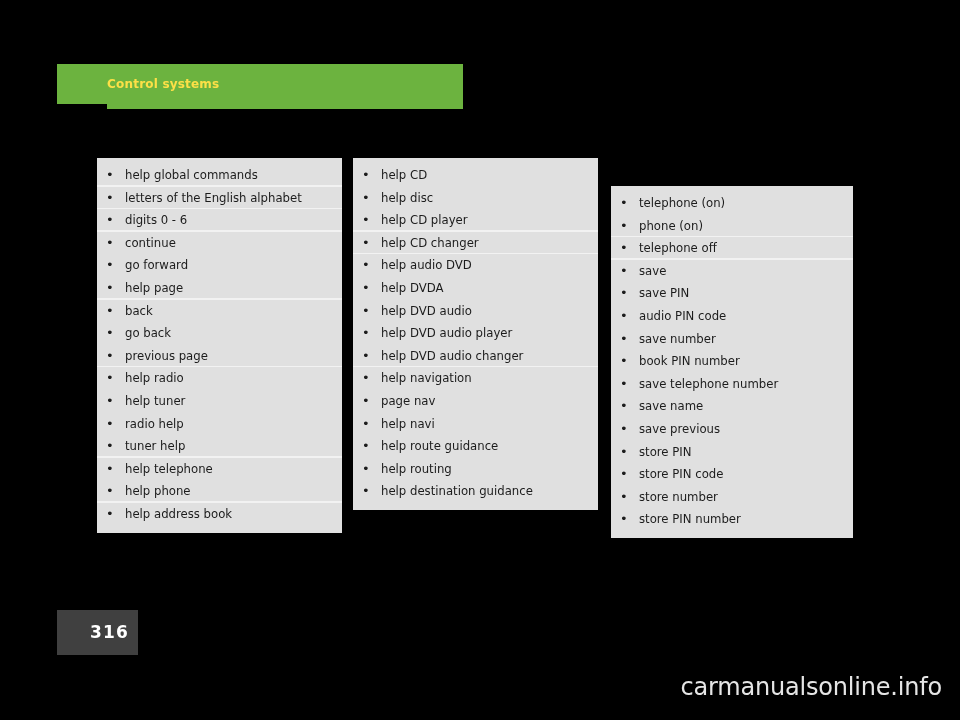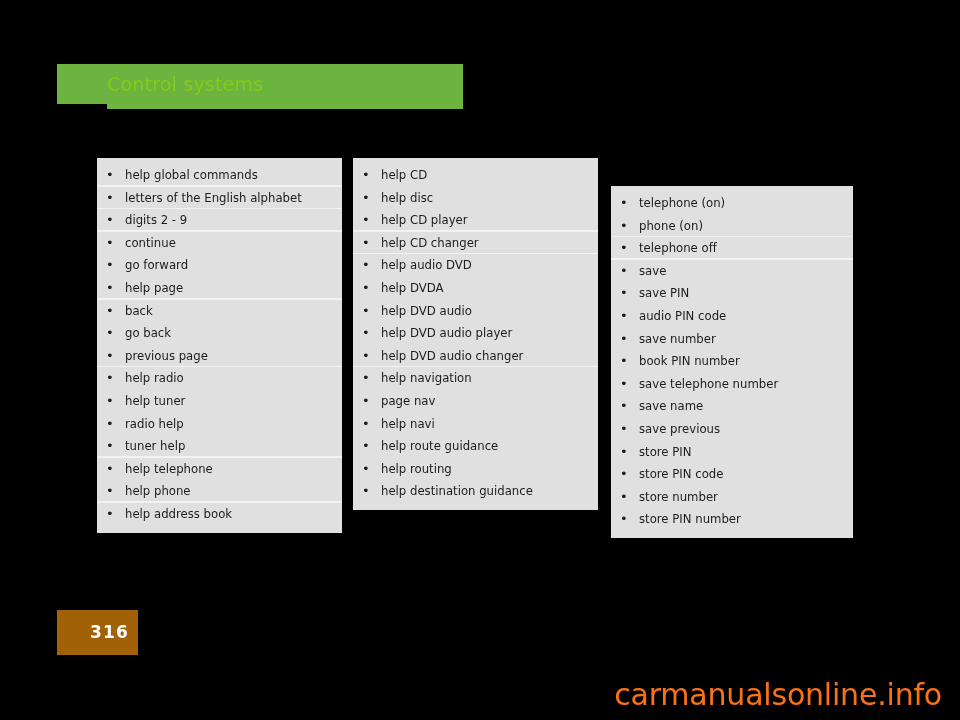--- a/index.html
+++ b/index.html
@@ -37,23 +37,23 @@
     width: 356px;
     height: 5px;
     background: #6cb33f;
   }
   #header-title {
     position: absolute;
     left: 50px;
     top: 0;
     height: 40px;
     line-height: 40px;
-    color: #84cc16;
-    font-size: 19px;
-    font-weight: normal;
+    color: #fde047;
+    font-size: 12px;
+    font-weight: bold;
     letter-spacing: 0.2px;
     white-space: nowrap;
   }
 
   
   .list-box {
     position: absolute;
     background: #e0e0e0;
     padding: 0;
   }
@@ -102,60 +102,60 @@
   .list-box .pad-top { height: 6px; }
   .list-box .pad-bottom { height: 7px; }
 
   
   #page-badge {
     position: absolute;
     left: 57px;
     top: 610px;
     width: 81px;
     height: 45px;
-    background: #a16207;
+    background: #404040;
   }
   #page-number {
     position: absolute;
     right: 9px;
     top: 0;
     height: 45px;
     line-height: 45px;
     color: #ffffff;
     font-size: 17px;
     font-weight: bold;
     letter-spacing: 1.2px;
   }
 
   
   #watermark {
     position: absolute;
     right: 18px;
-    bottom: 8px;
-    color: #f97316;
-    font-size: 30px;
+    bottom: 19px;
+    color: #e5e5e5;
+    font-size: 24px;
     letter-spacing: -0.2px;
     font-family: "DejaVu Sans", "Liberation Sans", sans-serif;
   }
 </style>
 </head>
 <body>
 
 <div id="header-banner">
   <div class="band-main"></div>
   <div class="band-foot"></div>
   <div id="header-title">Control systems</div>
 </div>
 
 <div class="list-box" id="col-1">
   <div class="pad-top"></div>
   <ul>
       <li class="sep-after"><span class="bullet">•</span><span>help global commands</span></li>
       <li class="sep-after"><span class="bullet">•</span><span>letters of the English alphabet</span></li>
-      <li class="sep-after"><span class="bullet">•</span><span>digits 2 - 9</span></li>
+      <li class="sep-after"><span class="bullet">•</span><span>digits 0 - 6</span></li>
       <li><span class="bullet">•</span><span>continue</span></li>
       <li><span class="bullet">•</span><span>go forward</span></li>
       <li class="sep-after"><span class="bullet">•</span><span>help page</span></li>
       <li><span class="bullet">•</span><span>back</span></li>
       <li><span class="bullet">•</span><span>go back</span></li>
       <li class="sep-after"><span class="bullet">•</span><span>previous page</span></li>
       <li><span class="bullet">•</span><span>help radio</span></li>
       <li><span class="bullet">•</span><span>help tuner</span></li>
       <li><span class="bullet">•</span><span>radio help</span></li>
       <li class="sep-after"><span class="bullet">•</span><span>tuner help</span></li>

